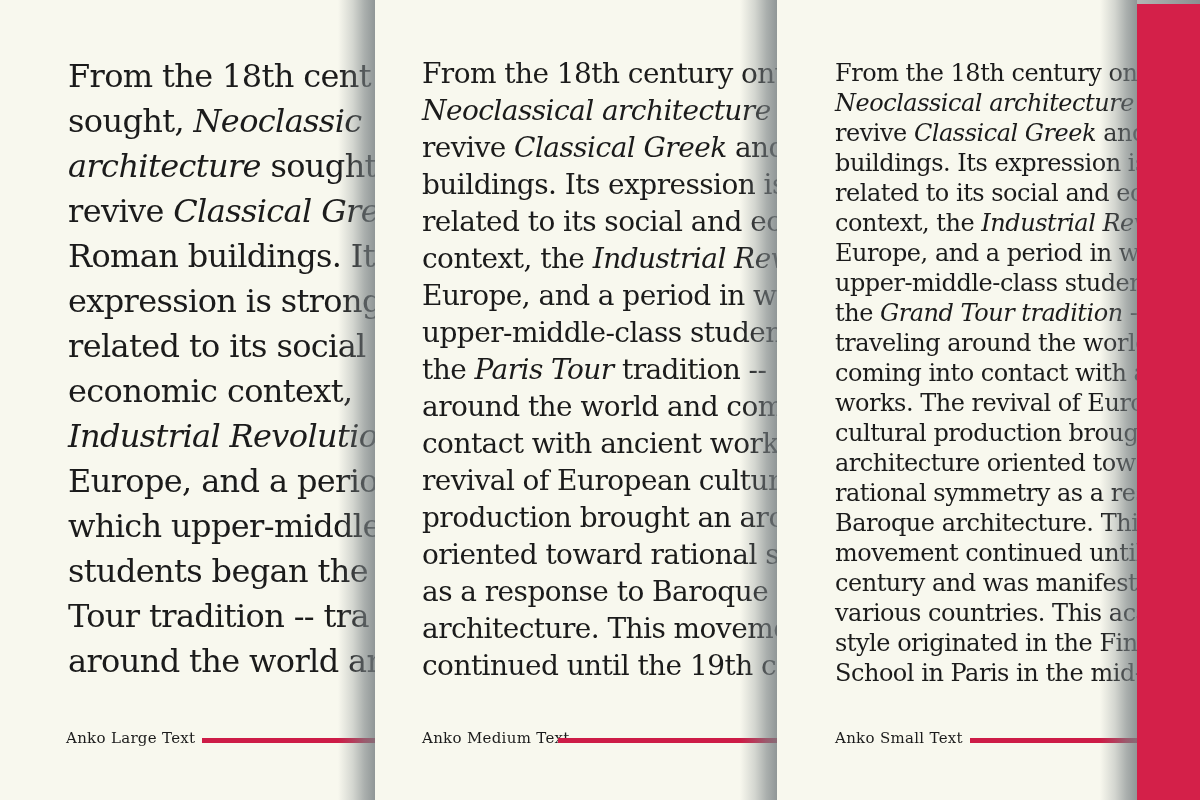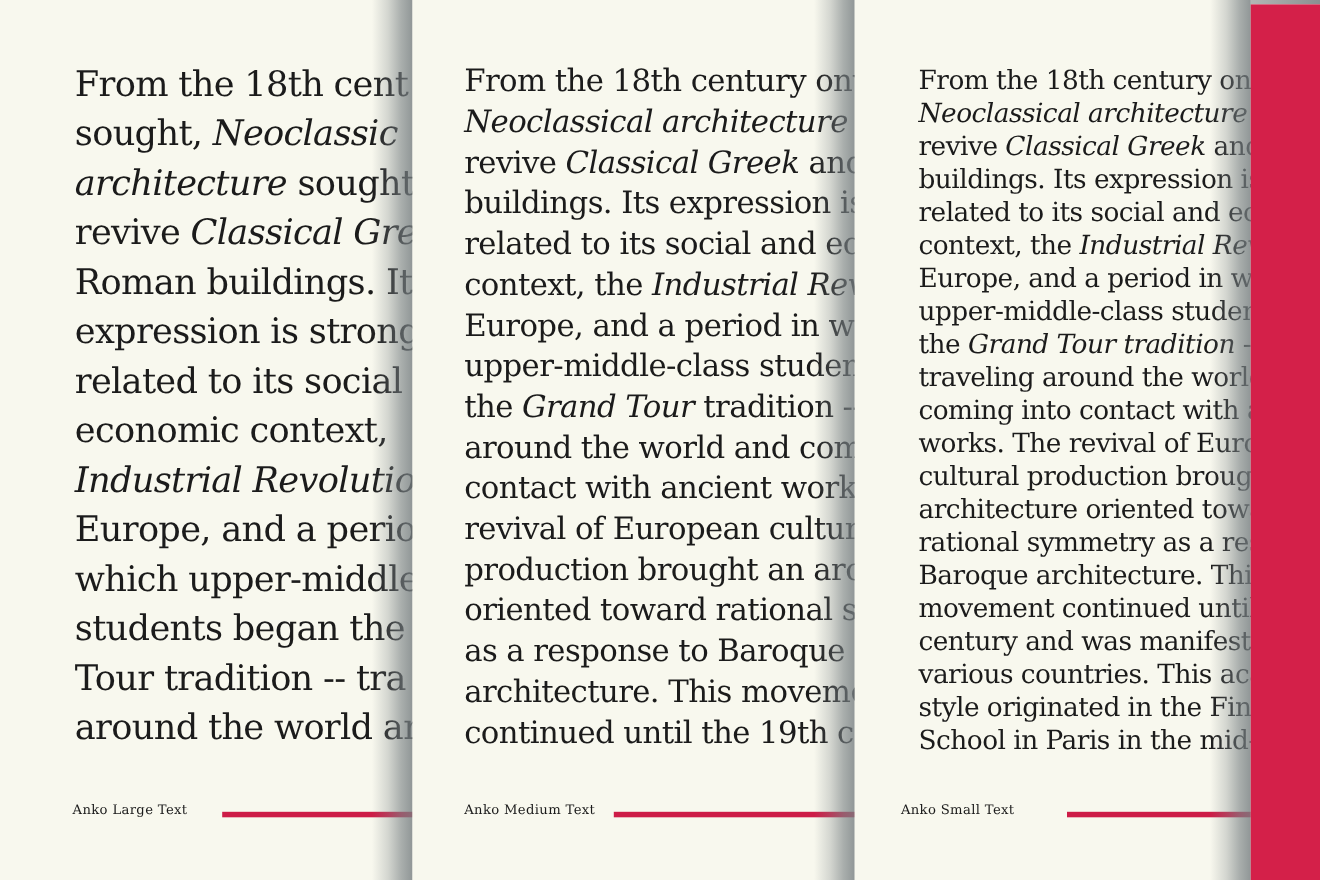--- a/index.html
+++ b/index.html
@@ -14,24 +14,24 @@
   .panel--medium { left:375px; width:402px; }
   .panel--small  { left:777px; width:360px; }
 
   .panel-text { position:absolute; }
   .panel--large  .panel-text { left:68px; top:54px; font-size:32px; line-height:45px; letter-spacing:-0.02em; }
   .panel--medium .panel-text { left:47px; top:55px; font-size:28px; line-height:37px; letter-spacing:-0.02em; }
   .panel--small  .panel-text { left:58px; top:58px; font-size:24px; line-height:30px; letter-spacing:-0.02em; }
   .line { white-space:nowrap; }
   .it   { font-style:italic; }
 
-  .label { position:absolute; top:729px; font-size:12px; letter-spacing:0.3px; }
+  .label { position:absolute; top:729px; font-size:15px; letter-spacing:0.3px; }
   .panel--large  .label { left:66px; }
   .panel--medium .label { left:47px; }
-  .panel--small  .label { left:42px; }
+  .panel--small  .label { left:58px; }
 
   .rule { position:absolute; top:738px; height:5px; right:0; background:var(--rule, #cd1c47); }
   .panel--large  .rule { left:202px; }
   .panel--medium .rule { left:183px; }
   .panel--small  .rule { left:193px; }
 
   .shadow {
     position:absolute; top:0; bottom:0; width:37px;
     background:linear-gradient(to right,
       rgba(127,135,138,0) 0%,
@@ -80,21 +80,21 @@
   <div class="panel panel--medium">
     <div class="panel-text">
         <div class="line"><span>From the 18th century onw</span></div>
         <div class="line"><span class="it">Neoclassical architecture</span><span> sou</span></div>
         <div class="line"><span>revive </span><span class="it">Classical Greek</span><span> and </span></div>
         <div class="line"><span>buildings. Its expression is s</span></div>
         <div class="line"><span>related to its social and eco</span></div>
         <div class="line"><span>context, the </span><span class="it">Industrial Revo</span></div>
         <div class="line"><span>Europe, and a period in wh</span></div>
         <div class="line"><span>upper-middle-class student</span></div>
-        <div class="line"><span>the </span><span class="it">Grand Tour</span><span> tradition --</span></div>
+        <div class="line"><span>the </span><span class="it">Paris Tour</span><span> tradition --</span></div>
         <div class="line"><span>around the world and comi</span></div>
         <div class="line"><span>contact with ancient works</span></div>
         <div class="line"><span>revival of European cultura</span></div>
         <div class="line"><span>production brought an arch</span></div>
         <div class="line"><span>oriented toward rational sy</span></div>
         <div class="line"><span>as a response to Baroque</span></div>
         <div class="line"><span>architecture. This moveme</span></div>
         <div class="line"><span>continued until the 19th ce</span></div>
       </div>
     <div class="label">Anko Medium Text</div>

